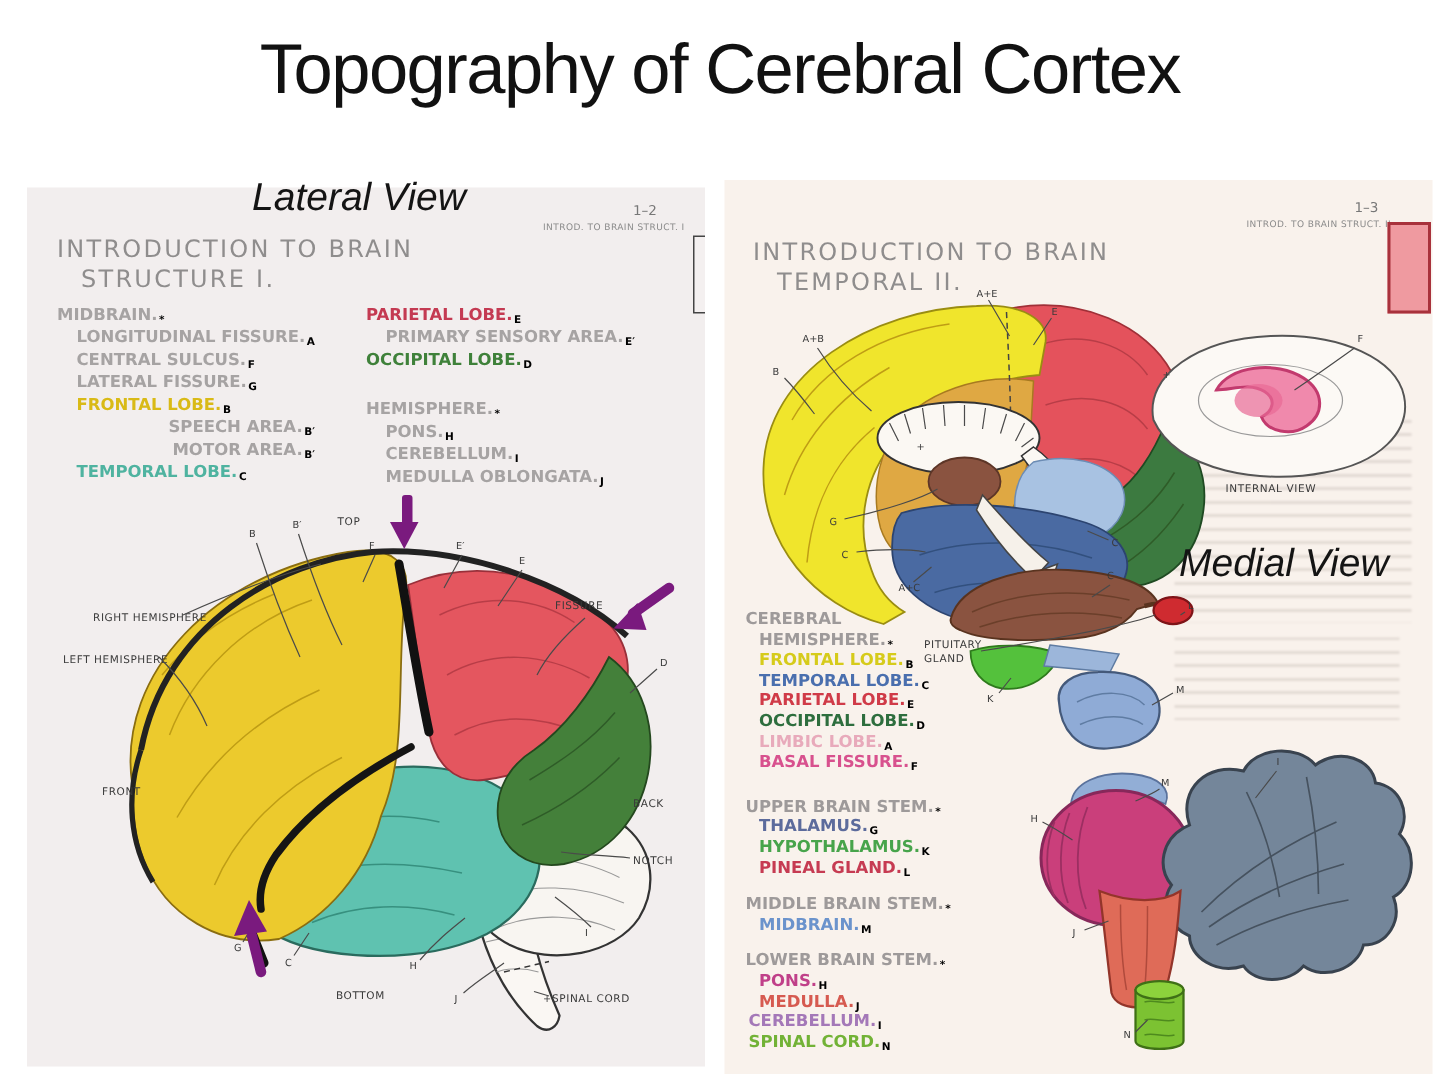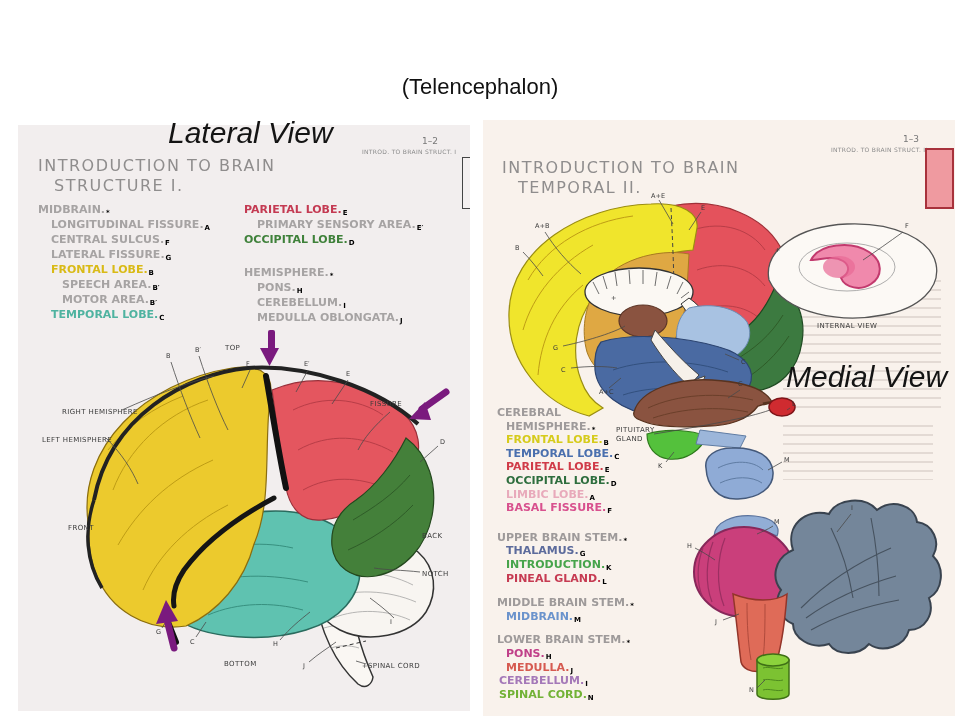--- a/index.html
+++ b/index.html
@@ -2,35 +2,35 @@
 <html><head>
 <meta charset="utf-8">
 <style>
   html,body{margin:0;padding:0;background:#fff;}
   .slide{position:relative;width:960px;height:720px;background:#ffffff;overflow:hidden;
          font-family:"Liberation Sans",sans-serif;}
   .title{position:absolute;left:0;top:18px;width:100%;text-align:center;
          font-size:47px;letter-spacing:-1px;color:#111;}
   .subtitle{position:absolute;left:0;top:74px;width:100%;text-align:center;
          font-size:22px;color:#111;}
-  .view-label{position:absolute;font-style:italic;font-size:30px;color:#141414;z-index:30;}
+  .view-label{position:absolute;font-style:italic;font-size:26px;color:#141414;z-index:30;}
   #lateral-view-label{left:168px;top:116px;}
   #medial-view-label{left:786px;top:360px;}
   .page{position:absolute;overflow:hidden;}
   #left-page{left:18px;top:125px;width:452px;height:586px;background:#f2eeee;}
   #right-page{left:483px;top:120px;width:472px;height:596px;background:#f9f2ec;}
   .scan-head{position:absolute;font-family:"DejaVu Sans",sans-serif;font-weight:400;
          color:#8f8d8d;font-size:16px;letter-spacing:1.5px;line-height:20px;white-space:nowrap;}
   .scan-head .l2{padding-left:16px;display:block;}
   .corner-num{position:absolute;font-family:"DejaVu Sans",sans-serif;font-size:9px;color:#777;}
   .corner-cap{position:absolute;font-family:"DejaVu Sans",sans-serif;font-size:6px;color:#8a8a8a;letter-spacing:.3px;}
   .terms{position:absolute;font-family:"DejaVu Sans",sans-serif;font-weight:700;font-size:11px;}
   .trow{height:15px;white-space:nowrap;}
   #right-terms .trow{height:13.6px;}
-  .ind1{padding-left:13px;} .ind2{padding-left:24px;} .ind3{padding-left:9px;} .ind4{padding-left:2px;}
+  .ind1{padding-left:13px;} .ind2{padding-left:24px;text-align:right;} .ind3{padding-left:9px;} .ind4{padding-left:2px;}
   .gapA{margin-top:18px;} .gapB{margin-top:16px;} .gapC{margin-top:11px;} .gapD{margin-top:10px;}
   .sub{font-size:7px;vertical-align:-2px;margin-left:1px;}
   .edge-box{position:absolute;left:444px;top:32px;width:18px;height:50px;border:1.5px solid #444;background:#f4f0f0;}
   .stamp{position:absolute;left:442px;top:28px;width:25px;height:57px;background:#ef9aa0;border:2px solid #a8323c;}
   .ghost{position:absolute;opacity:.20;filter:blur(.6px);
          background:repeating-linear-gradient(180deg,#8d8078 0 2px,transparent 2px 9px);}
   svg{position:absolute;overflow:visible;}
   svg text{font-family:"DejaVu Sans",sans-serif;fill:#3a3a3a;}
   .lbl{font-size:7px;letter-spacing:.4px;}
   .mk{font-size:6.5px;}
@@ -38,21 +38,21 @@
   .gyY{stroke:#bf9d15;stroke-width:1;fill:none;}
   .gyR{stroke:#b83d47;stroke-width:1;fill:none;}
   .gyG{stroke:#2f5c28;stroke-width:1;fill:none;}
   .gyT{stroke:#37907f;stroke-width:1;fill:none;}
   .hatch{stroke:#999;stroke-width:.7;fill:none;}
 </style>
 </head>
 <body>
 
 <div class="slide">
-  <div class="subtitle">(Telencephalon)</div>
+  <div class="title">Topography of Cerebral Cortex</div>
   <div class="view-label" id="lateral-view-label">Lateral View</div>
   <div class="view-label" id="medial-view-label">Medial View</div>
 
   <div class="page" id="left-page">
     <div class="corner-num" style="left:404px;top:11px">1–2</div>
     <div class="corner-cap" style="left:344px;top:23px">INTROD. TO BRAIN STRUCT. I</div>
     <div class="edge-box"></div>
     <div class="scan-head" style="left:20px;top:31px">
       <span>INTRODUCTION TO BRAIN</span>
       <span class="l2">STRUCTURE I.</span>
@@ -163,21 +163,21 @@
       <div class="trow"><span style="color: rgb(158, 154, 154);">CEREBRAL</span></div>
       <div class="trow ind3"><span style="color: rgb(158, 154, 154);">HEMISPHERE.</span><span class="sub">*</span></div>
       <div class="trow ind3"><span style="color: rgb(214, 203, 27);">FRONTAL LOBE.</span><span class="sub">B</span></div>
       <div class="trow ind3"><span style="color: rgb(74, 111, 174);">TEMPORAL LOBE.</span><span class="sub">C</span></div>
       <div class="trow ind3"><span style="color: rgb(208, 59, 72);">PARIETAL LOBE.</span><span class="sub">E</span></div>
       <div class="trow ind3"><span style="color: rgb(46, 110, 62);">OCCIPITAL LOBE.</span><span class="sub">D</span></div>
       <div class="trow ind3"><span style="color: rgb(232, 170, 187);">LIMBIC LOBE.</span><span class="sub">A</span></div>
       <div class="trow ind3"><span style="color: rgb(216, 81, 142);">BASAL FISSURE.</span><span class="sub">F</span></div>
       <div class="trow gapB"><span style="color: rgb(158, 154, 154);">UPPER BRAIN STEM.</span><span class="sub">*</span></div>
       <div class="trow ind3"><span style="color: rgb(92, 107, 156); margin-top: 20px;">THALAMUS.</span><span class="sub">G</span></div>
-      <div class="trow ind3"><span style="color: rgb(71, 164, 75);">INTRODUCTION.</span><span class="sub">K</span></div>
+      <div class="trow ind3"><span style="color: rgb(71, 164, 75);">HYPOTHALAMUS.</span><span class="sub">K</span></div>
       <div class="trow ind3"><span style="color: rgb(198, 59, 82);">PINEAL GLAND.</span><span class="sub">L</span></div>
       <div class="trow gapC"><span style="color: rgb(158, 154, 154);">MIDDLE BRAIN STEM.</span><span class="sub">*</span></div>
       <div class="trow ind3"><span style="color: rgb(107, 147, 204);">MIDBRAIN.</span><span class="sub">M</span></div>
       <div class="trow gapD"><span style="color: rgb(158, 154, 154);">LOWER BRAIN STEM.</span><span class="sub">*</span></div>
       <div class="trow ind3"><span style="color: rgb(192, 64, 137);">PONS.</span><span class="sub">H</span></div>
       <div class="trow ind3"><span style="color: rgb(214, 90, 80);">MEDULLA.</span><span class="sub">J</span></div>
       <div class="trow ind4"><span style="color: rgb(164, 120, 184);">CEREBELLUM.</span><span class="sub">I</span></div>
       <div class="trow ind4"><span style="color: rgb(114, 178, 54);">SPINAL CORD.</span><span class="sub">N</span></div>
     </div>
 

